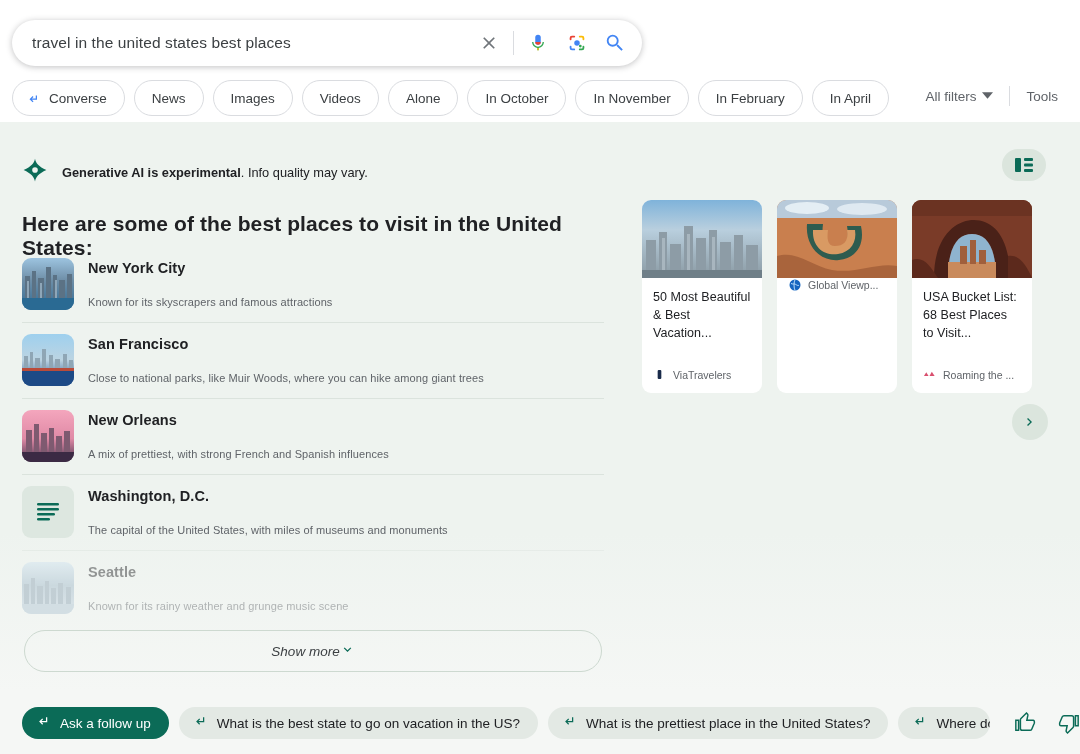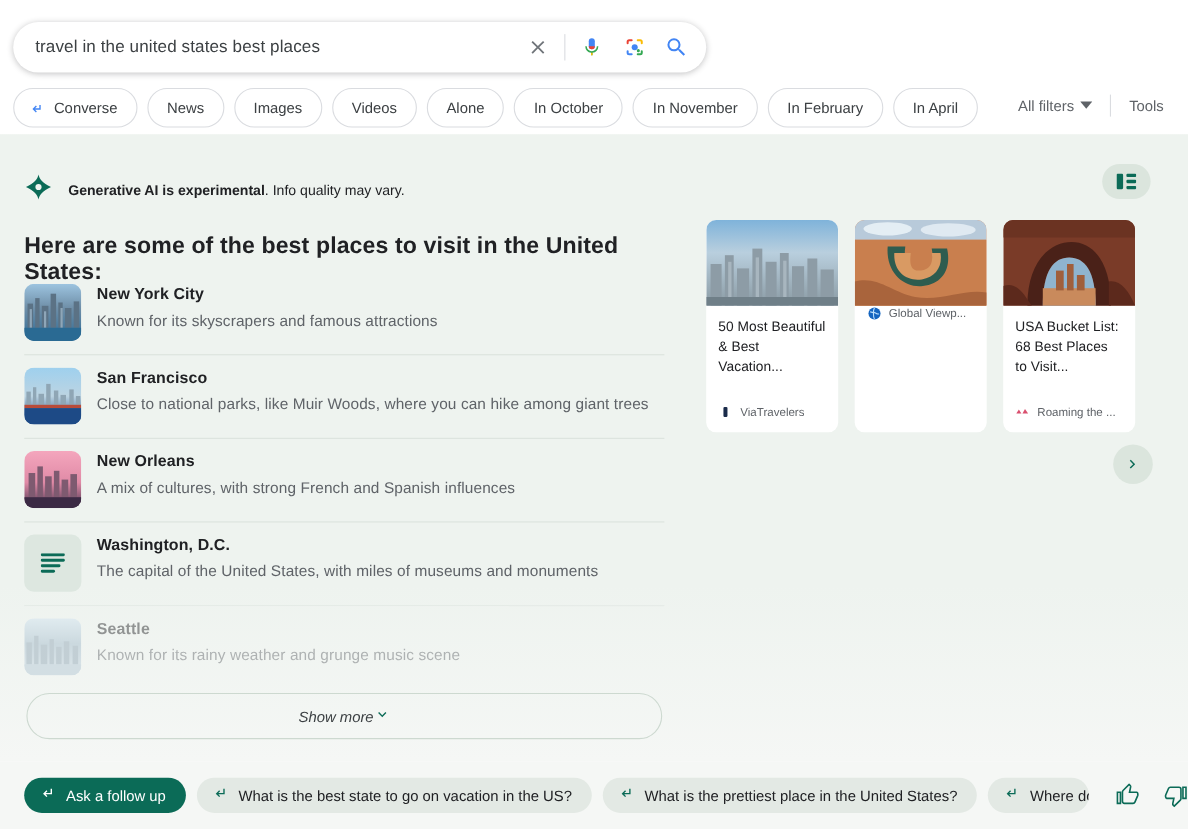--- a/index.html
+++ b/index.html
@@ -75,21 +75,21 @@
     font-size:21px; color:#202124; font-weight:700; letter-spacing:.1px;
   }
 
   
   .place-list { position:absolute; left:22px; top:125px; width:582px; }
   .place-item { display:flex; align-items:flex-start; gap:14px; padding: 11px 0 12px 0; }
   .place-item + .place-item { border-top:1px solid #dbe3dd; }
   .thumb { width:52px; height:52px; border-radius:9px; flex:0 0 52px; overflow:hidden; }
   .place-body { padding-top:2px; }
   .place-name { font-size:14.5px; font-weight:700; color:#202124; letter-spacing:.1px; }
-  .place-desc { font-size:14px; color:#5f6368; margin-top:7px; letter-spacing:.1px; }
+  .place-desc { font-size:11px; color:#5f6368; margin-top:20px; letter-spacing:.1px; }
   .place-item.faded { opacity:.45; }
 
   .show-more {
     position:absolute; left:24px; top:508px; width:578px; height:42px;
     border:1px solid #cdd9d0; border-radius:21px; background:transparent;
     display:flex; align-items:center; justify-content:center; gap:0;
     font-size:13.5px; color:#3c4043; cursor:pointer;font-style:italic;
   }
 
   
@@ -335,21 +335,21 @@
               <rect x="19" y="23" width="6" height="19"></rect>
               <rect x="27" y="18" width="5" height="24"></rect>
               <rect x="34" y="26" width="6" height="16"></rect>
               <rect x="42" y="21" width="6" height="21"></rect>
             </g>
           <rect y="42" width="52" height="10" fill="#3b2a44"></rect>
         </svg>
       </div>
       <div class="place-body">
         <div class="place-name">New Orleans</div>
-        <div class="place-desc">A mix of cultures, with strong French and Spanish influences</div>
+        <div class="place-desc">A mix of prettiest, with strong French and Spanish influences</div>
       </div>
     </div>
 
     <div class="place-item">
       <div class="thumb" style="background:#dde7e0;display:flex;align-items:center;justify-content:center;">
         <svg width="22" height="18" viewBox="0 0 22 18">
           <rect x="0" y="0" width="22" height="2.6" rx="1.3" fill="#0b6b57"></rect>
           <rect x="0" y="5" width="22" height="2.6" rx="1.3" fill="#0b6b57"></rect>
           <rect x="0" y="10" width="18" height="2.6" rx="1.3" fill="#0b6b57"></rect>
           <rect x="0" y="15" width="13" height="2.6" rx="1.3" fill="#0b6b57"></rect>

